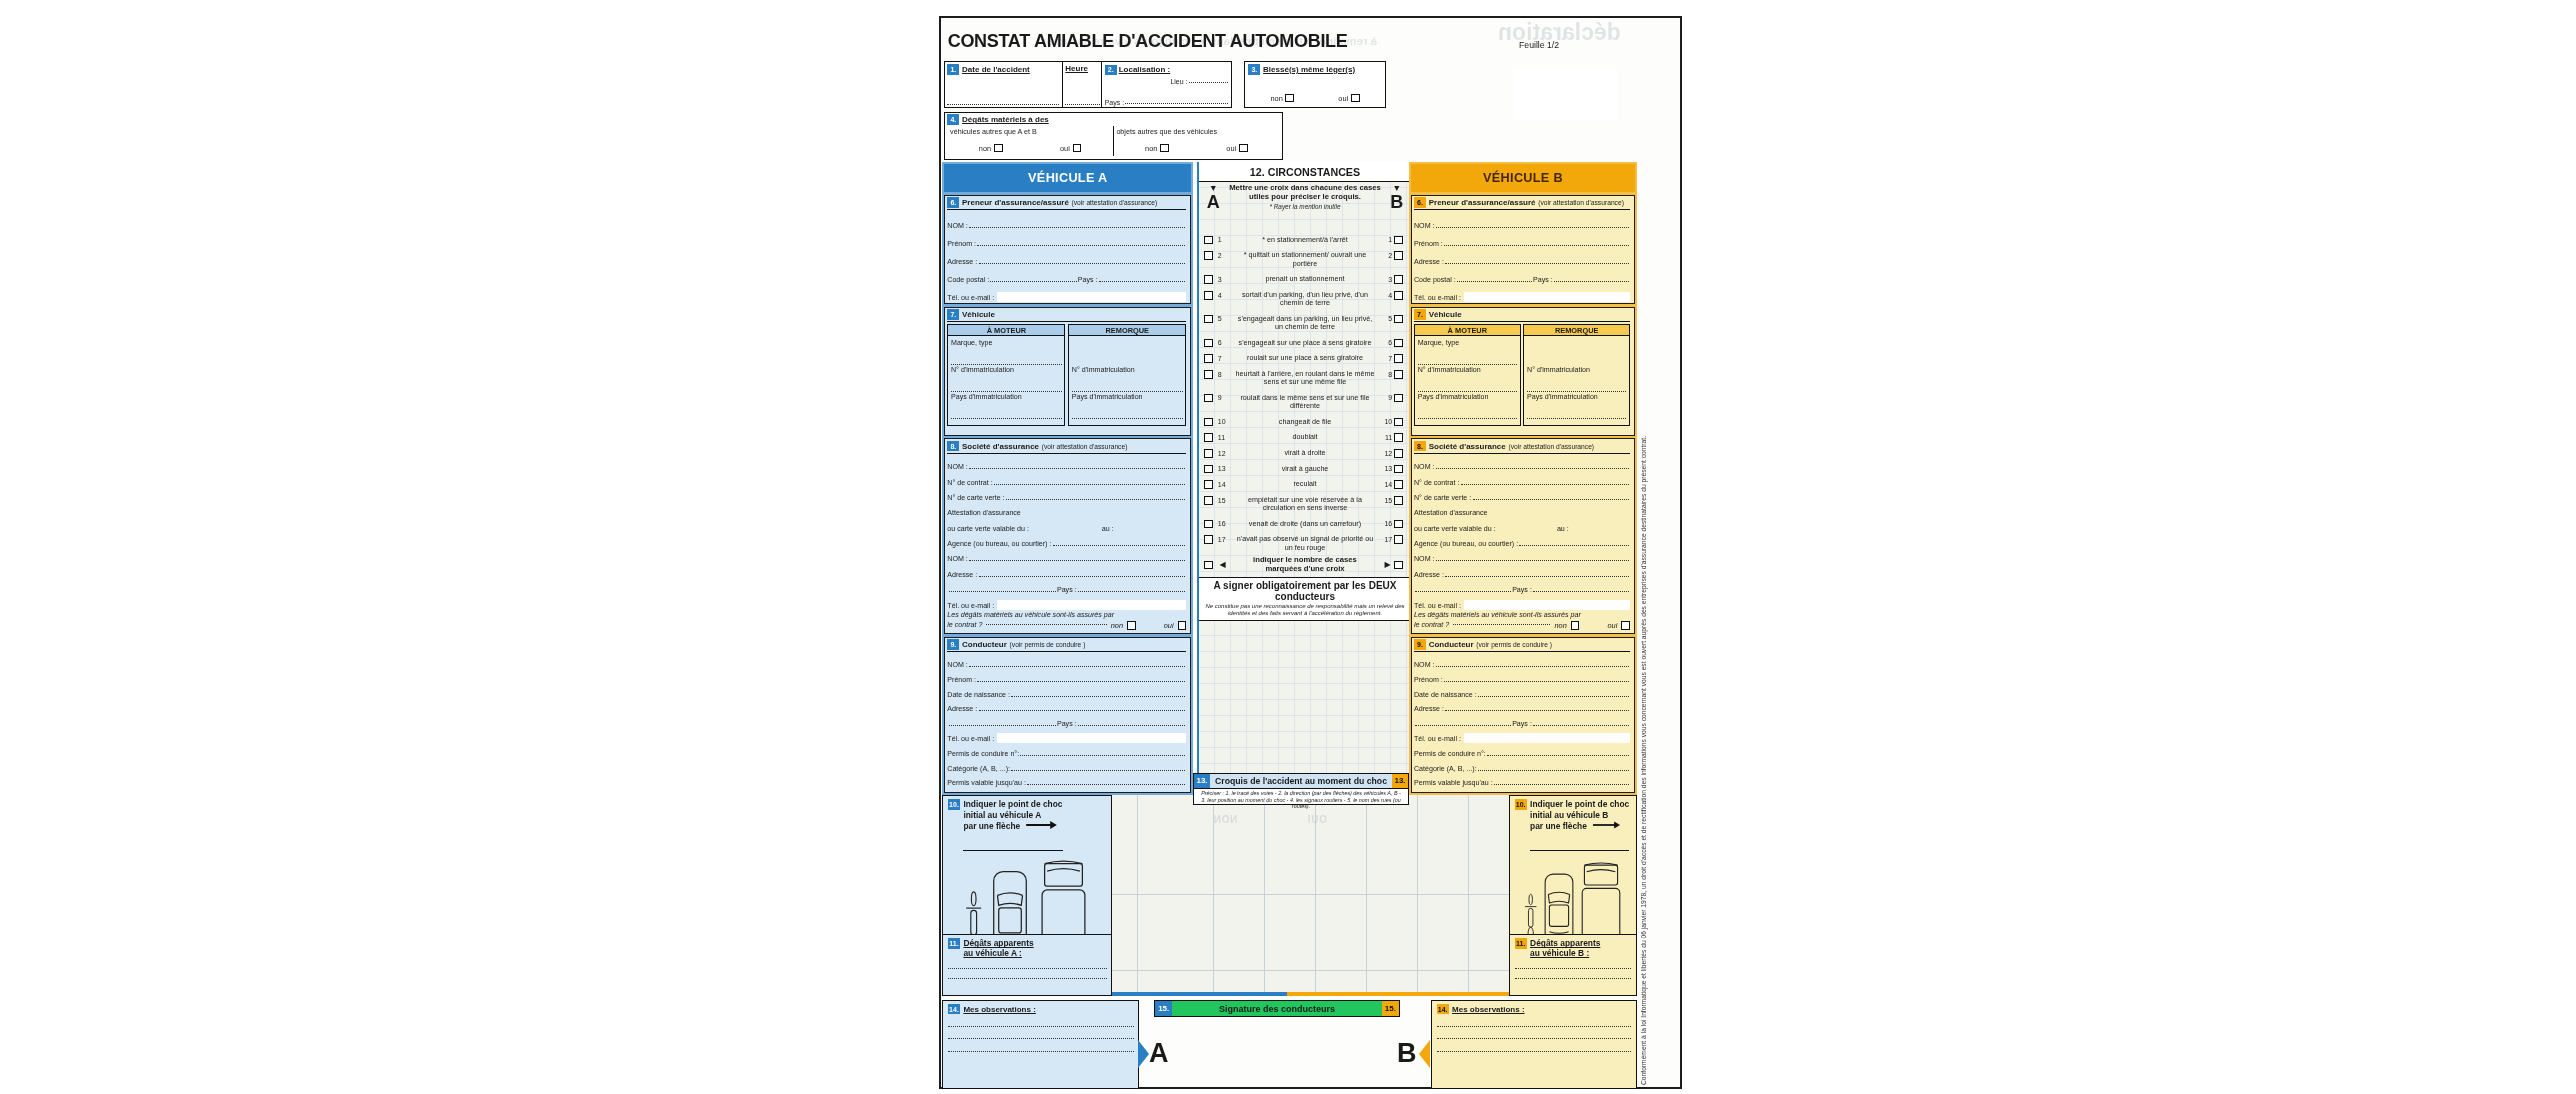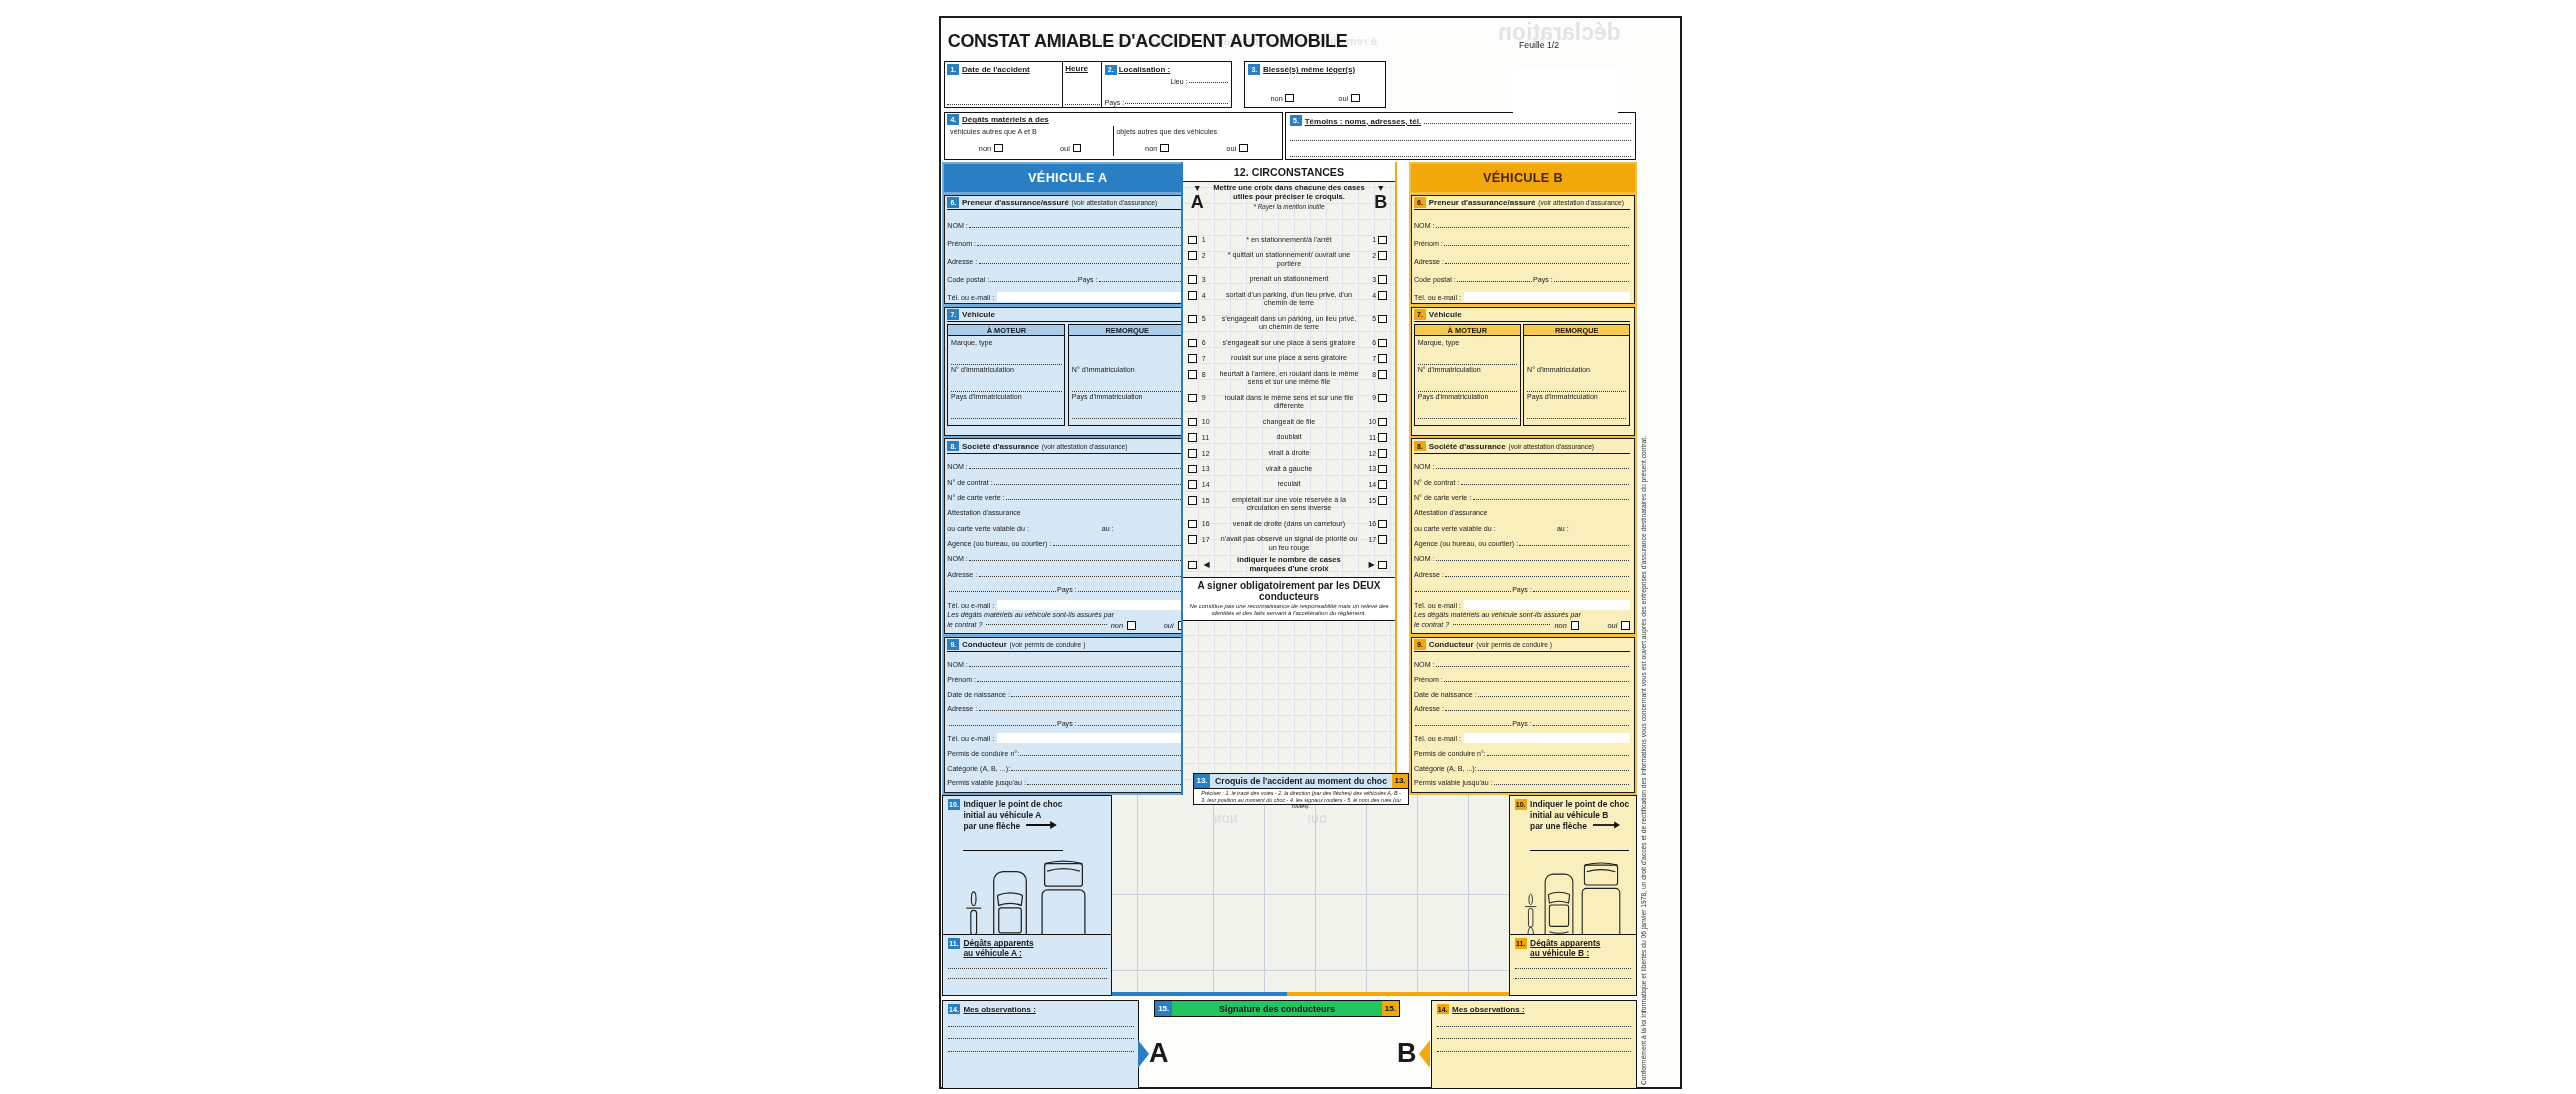--- a/index.html
+++ b/index.html
@@ -91,21 +91,21 @@
   .vrow{height:27px;display:flex;flex-direction:column;justify-content:space-between;border-bottom:1.1px dotted #333;font-size:7.1px;padding-top:1.3px}
   .vrow:last-child{border-bottom:1.1px dotted #333}
   .vspacer{height:27px}
   
   .qrow1{font-size:7.1px;font-style:italic;margin-top:1.3px}
   .qrow2{display:flex;align-items:center;font-size:7.1px;font-style:italic;gap:4px;margin-top:2px}
   .qrow2 .dots{flex:1;border-bottom:1.1px dotted #333;margin-bottom:2px}
   .qrow2 .gap{width:20px}
 
   
-  .colMid{position:absolute;left:240px;top:144px;width:216px;height:633px;background:var(--grid-bg);border-left:2px solid var(--blue);border-right:2px solid var(--orange);
+  .colMid{position:absolute;left:256px;top:144px;width:216px;height:633px;background:var(--grid-bg);border-left:2px solid var(--blue);border-right:2px solid var(--orange);
     background-image:repeating-linear-gradient(0deg,transparent 0 15.4px,#dde4ec 15.4px 16px),repeating-linear-gradient(90deg,transparent 0 15.4px,#dde4ec 15.4px 16px)}
   .c12{height:20px;margin:0;background:#fff;border-bottom:1.3px solid #111;border-top:0;display:flex;align-items:center;justify-content:center;font-size:10.7px;font-weight:bold}
   .instr{height:51px;display:grid;grid-template-columns:23px 1fr 23px;padding:2px 2.7px 0}
   .instr .side{display:flex;flex-direction:column;align-items:center;justify-content:flex-start;gap:1.3px}
   .instr .tri{font-size:8.7px;line-height:8.7px}
   .instr .bigletter{font-size:18px;font-weight:bold;line-height:17.4px}
   .instr .mid{text-align:center}
   .instr .mid .b{font-weight:bold;font-size:7.7px;line-height:8.7px}
   .instr .mid .i{font-style:italic;font-size:6.4px;margin-top:1.3px}
   .items{display:flex;flex-direction:column;gap:7px;padding:2.7px 5.4px 0}
@@ -239,29 +239,20 @@
       <div class="c">
         <span>objets autres que des véhicules</span>
         <div class="nonoui">
           <span><span class="cklabel">non</span><span class="ckbx"></span></span>
           <span><span class="cklabel">oui</span><span class="ckbx"></span></span>
         </div>
       </div>
     </div>
   </div>
 
-  <div class="fbox box5">
-    <div class="hrow">
-      <span class="badge b-blue">5.</span>
-      <span class="blabel">Témoins : noms, adresses, tél.</span>
-      <span class="dotline"></span>
-    </div>
-    <div class="dotline"></div>
-    <div class="dotline"></div>
-  </div>
 
   <div class="vcol colA">
     <div class="vband">VÉHICULE A</div>
 
     <div class="sec s6">
       <div class="sec-head">
         <span class="badge b-blue">6.</span>
         <span class="sec-title">Preneur d'assurance/assuré</span>
         <span class="sec-note">(voir attestation d'assurance)</span>
       </div>

